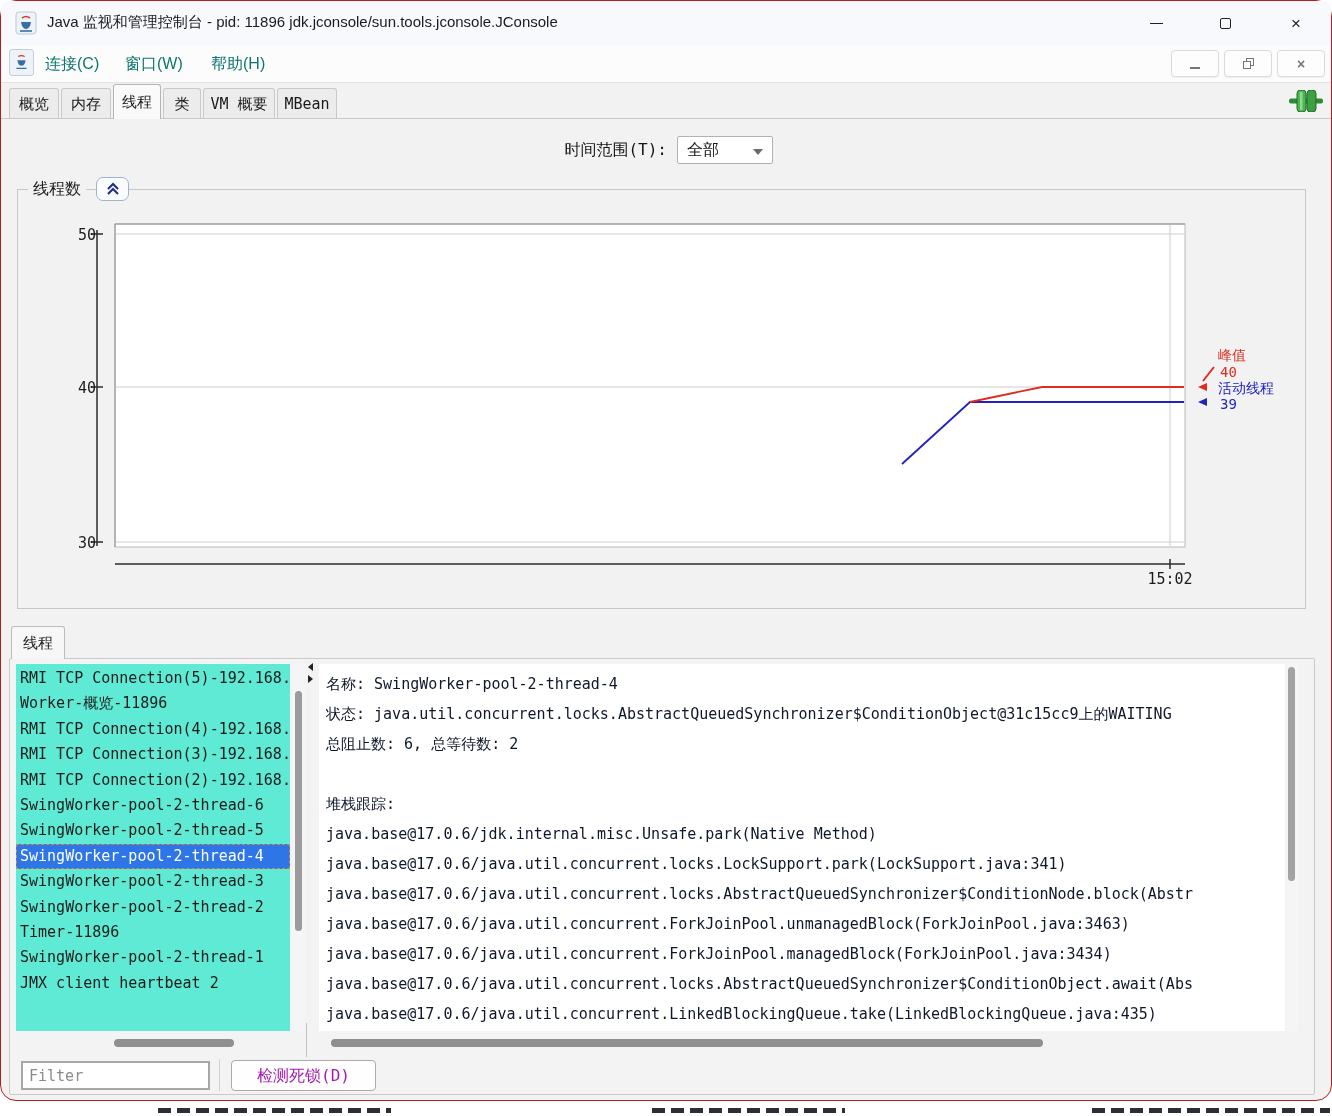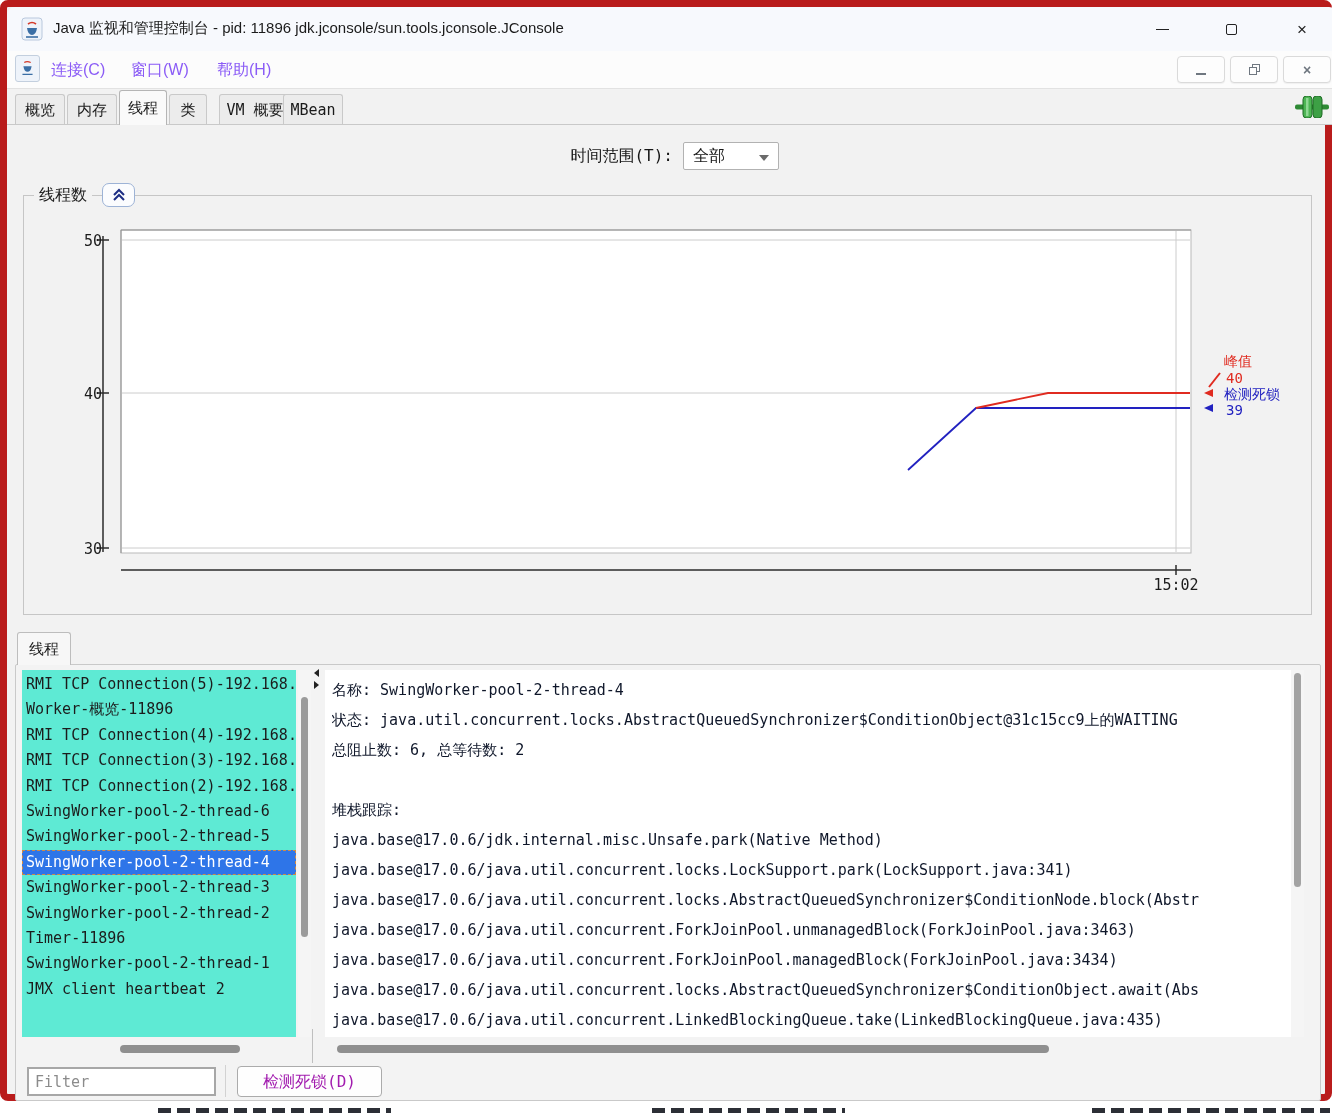--- a/index.html
+++ b/index.html
@@ -2,40 +2,40 @@
 <html><head>
 <meta charset="utf-8">
 <style>
   * { margin:0; padding:0; box-sizing:border-box; }
   html,body { width:1332px; height:1116px; background:#ffffff; overflow:hidden;
               font-family:"Liberation Sans", sans-serif; }
   .abs { position:absolute; }
   .mono { font-family:"DejaVu Sans Mono", monospace; }
 
   #window { position:absolute; left:0; top:0; width:1332px; height:1101px;
-            background:#f2f2f2; border:7px solid #b91c1c; border-radius:8px; }
+            background:#f2f2f2; border:1px solid #b91c1c; border-radius:16px; }
 
   
   #titlebar { left:0; top:0; width:1330px; height:44px; background:#f7f9fd;
               border-radius:8px 8px 0 0; }
   #app-icon { left:14px; top:10px; width:22px; height:24px; }
   #window-title { left:46px; top:12px; font-size:15px; color:#1b1b1b; white-space:nowrap; }
   .win-btn { top:0; width:46px; height:44px; display:flex; align-items:center; justify-content:center;
              color:#1b1b1b; font-size:15px; cursor:default; }
   #btn-min { left:1132px; } #btn-max { left:1201px; } #btn-close { left:1272px; }
   #btn-min .dash { width:13px; height:0; border-top:1.4px solid #222; }
   #btn-max .sq { width:11px; height:11px; border:1.4px solid #222; border-radius:2px; }
   #btn-close .x { font-size:17px; line-height:17px; color:#222; }
 
   
   #menubar { left:0; top:44px; width:1330px; height:38px; background:#fcfcfc;
              border-bottom:1px solid #e2e2e2; }
   #menu-java-icon { left:8px; top:4px; width:25px; height:27px; border:1px solid #c3cfde;
                     border-radius:3px; background:#eef3fa; }
-  .menu-item { top:7px; height:24px; line-height:24px; font-size:16px; color:#8b5cf6; padding:0 4px; }
+  .menu-item { top:7px; height:24px; line-height:24px; font-size:16px; color:#0f766e; padding:0 4px; }
   #menu-connect { left:40px; } #menu-window { left:120px; } #menu-help { left:206px; }
   .mdi-btn { top:5px; width:48px; height:27px; background:#fdfdfd; border:1px solid #dadada;
              border-radius:4px; box-shadow:0 1px 1px rgba(0,0,0,0.05);
              display:flex; align-items:center; justify-content:center; color:#6f7780; }
   #mdi-min { left:1170px; } #mdi-restore { left:1223px; } #mdi-close { left:1276px; }
   #mdi-min .dash { width:10px; height:0; border-top:2px solid #6f7780; margin-top:8px; }
   .restore-ic { position:relative; width:11px; height:11px; }
   .restore-ic .b1 { position:absolute; left:3px; top:0; width:8px; height:8px; border:1.4px solid #6f7780; }
   .restore-ic .b2 { position:absolute; left:0; top:3px; width:8px; height:8px; border:1.4px solid #6f7780; background:#fdfdfd; }
   #mdi-close .x { font-size:14px; font-weight:bold; }
@@ -45,21 +45,21 @@
             border-bottom:1px solid #c9c9c9; }
   .tab { top:5px; height:30px; line-height:30px; text-align:center; font-size:15px; color:#1a1a1a;
          background:#ececec; border:1px solid #c9c9c9; border-bottom:none;
          border-radius:3px 3px 0 0; font-family:"DejaVu Sans Mono", monospace; }
   .tab.selected { top:1px; height:35px; line-height:34px; background:#fafafa; border-color:#b5b5b5;
                   z-index:3; }
   #tab-0 { left:8px;  width:50px; }
   #tab-1 { left:60px; width:50px; }
   #tab-2 { left:112px; width:48px; }
   #tab-3 { left:162px; width:38px; }
-  #tab-4 { left:212px; width:72px; }
+  #tab-4 { left:202px; width:72px; }
   #tab-5 { left:276px; width:60px; }
   #connect-icon { left:1288px; top:89px; width:34px; height:22px; }
 
   
   #time-label { left:480px; top:139px; width:186px; text-align:right; font-size:16px; color:#161616; }
   #time-combo { left:676px; top:135px; width:96px; height:28px; background:#ffffff;
                 border:1px solid #b2b2b2; border-radius:2px; }
   #time-combo .val { position:absolute; left:9px; top:3px; font-size:16px; color:#161616; }
   #time-combo .chev { position:absolute; right:9px; top:12px; width:0; height:0;
                       border-left:5px solid transparent; border-right:5px solid transparent;
@@ -226,21 +226,21 @@
       <polygon points="1189,208 1189,216 1180,212" fill="#2222c0"></polygon>
     </svg>
 
     <div class="abs mono ytick" id="ytick-0">50</div>
     <div class="abs mono ytick" id="ytick-1">40</div>
     <div class="abs mono ytick" id="ytick-2">30</div>
     <div class="abs mono" id="xtick-label">15:02</div>
 
     <div class="abs mono anno" id="anno-peak-label">峰值</div>
     <div class="abs mono anno" id="anno-peak-value">40</div>
-    <div class="abs mono anno" id="anno-active-label">检测死锁</div>
+    <div class="abs mono anno" id="anno-active-label">活动线程</div>
     <div class="abs mono anno" id="anno-active-value">39</div>
   </div>
 
   <div class="abs mono" id="threads-tab">线程</div>
   <div class="abs" id="threads-pane"></div>
 
   <div class="abs mono" id="thread-list">
     <div class="row">RMI TCP Connection(5)-192.168.</div>
     <div class="row">Worker-概览-11896</div>
     <div class="row">RMI TCP Connection(4)-192.168.</div>

